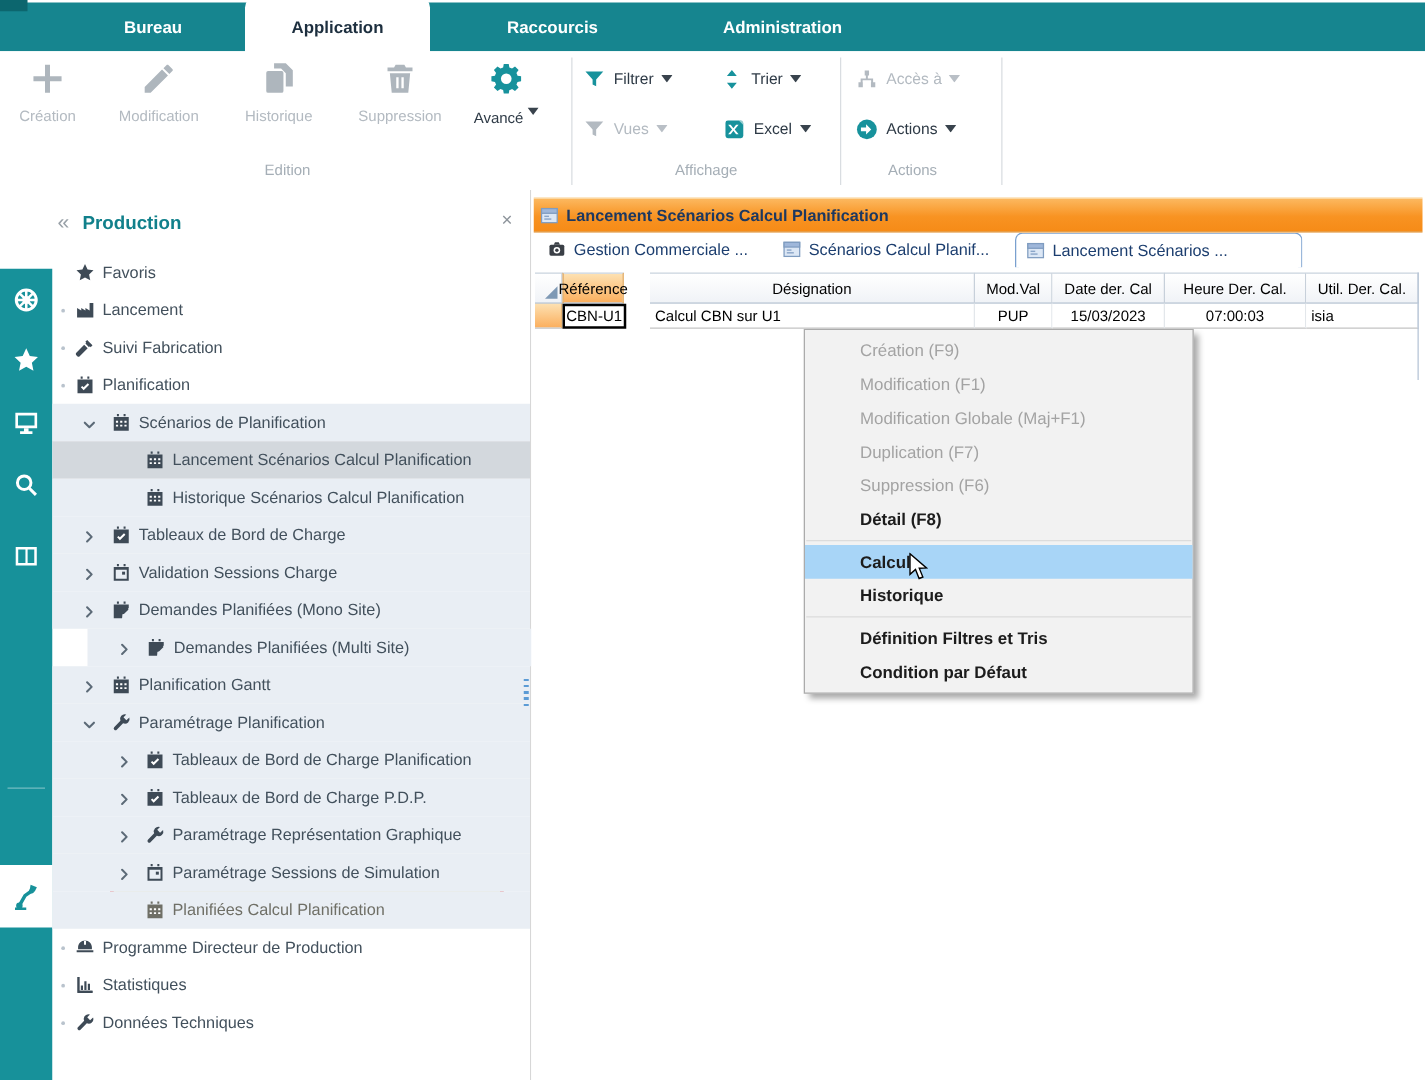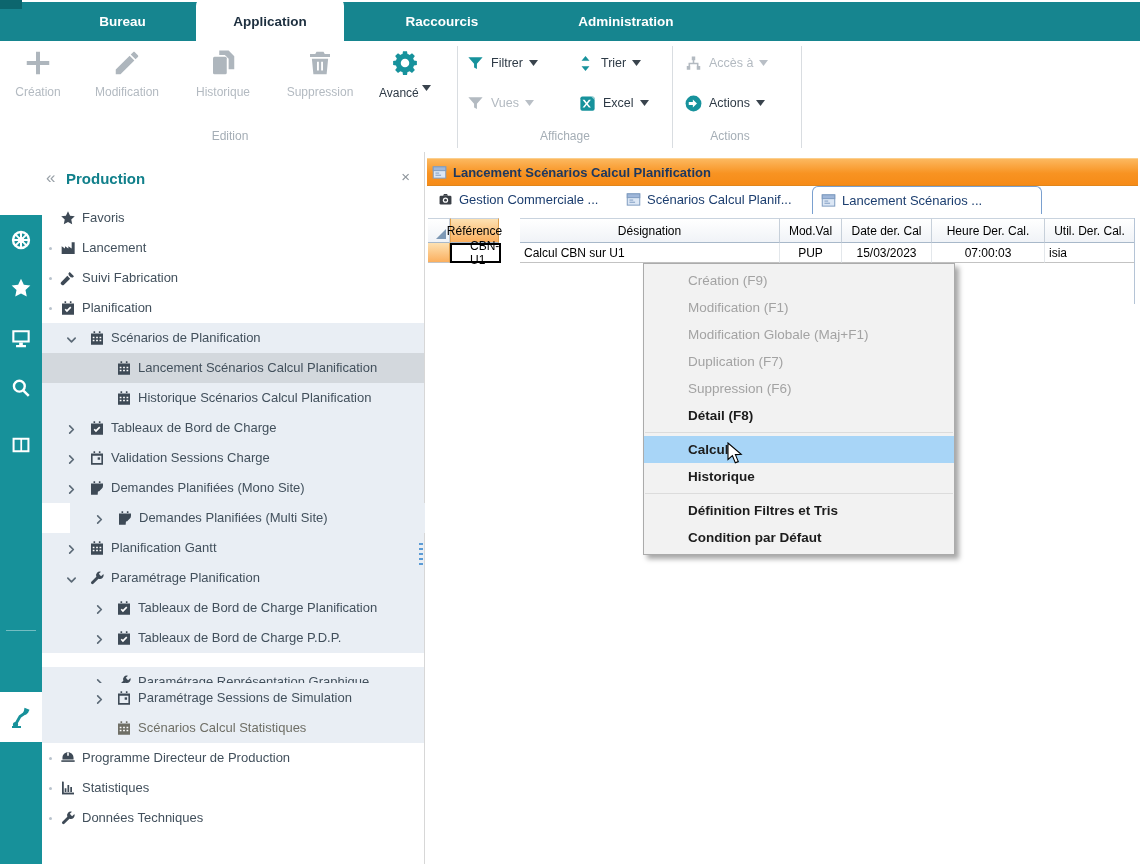--- a/index.html
+++ b/index.html
@@ -342,21 +342,21 @@
       <div class="tree-row zone" style="top: 471px;">
         <span class="chev" style="left:52px;top:10px"><svg width="11" height="11" viewBox="0 0 12 12" fill="currentColor" style="color:#5c6a77;">
             <path d="M4 2l4 4-4 4" fill="none" stroke="currentColor" stroke-width="1.8" stroke-linecap="round" stroke-linejoin="round"></path>
           </svg></span>
         <span class="t-ico" style="left:74px;top:7px"><svg width="16" height="16" viewBox="0 0 24 24" fill="currentColor" style="color:#3e4a56;">
             <path d="M6.8 1.8h2.4v2.6H6.8zm8 0h2.4v2.6h-2.4zM3 5.4h18V22H3V5.4z"></path>
             <path fill="#fff" d="M10.4 18.2l-3.4-3.4 1.7-1.7 1.7 1.7 4.9-4.9 1.7 1.7-6.6 6.6z"></path>
           </svg></span>
         <span class="lbl " style="position:absolute;left:96px;top:7px">Tableaux de Bord de Charge P.D.P.</span>
       </div>
-      <div class="tree-row zone" style="top: 515px;">
+      <div class="tree-row zone" style="top: 501px;">
         <span class="chev" style="left:52px;top:10px"><svg width="11" height="11" viewBox="0 0 12 12" fill="currentColor" style="color:#5c6a77;">
             <path d="M4 2l4 4-4 4" fill="none" stroke="currentColor" stroke-width="1.8" stroke-linecap="round" stroke-linejoin="round"></path>
           </svg></span>
         <span class="t-ico" style="left:74px;top:7px"><svg width="16" height="16" viewBox="0 0 24 24" fill="currentColor" style="color:#3e4a56;">
             <path d="M21.7 6a5.6 5.6 0 0 1-7.5 7L6.6 20.7a2.2 2.2 0 0 1-3.1-3.1L11 10a5.6 5.6 0 0 1 7-7.5l-3.3 3.3 3.4 3.4L21.7 6z"></path>
           </svg></span>
         <span class="lbl " style="position:absolute;left:96px;top:7px">Paramétrage Représentation Graphique</span>
       </div>
       <div class="tree-row zone" style="top: 531px;">
         <span class="chev" style="left:52px;top:10px"><svg width="11" height="11" viewBox="0 0 12 12" fill="currentColor" style="color:#5c6a77;">
@@ -367,21 +367,21 @@
             <path fill-rule="evenodd" d="M3 5.4h18V22H3V5.4zm2.4 3.2v11h13.2v-11H5.4z"></path>
             <rect x="13" y="11" width="3.6" height="3.6"></rect>
           </svg></span>
         <span class="lbl " style="position:absolute;left:96px;top:7px">Paramétrage Sessions de Simulation</span>
       </div>
       <div class="tree-row zone" style="top: 561px;">
         <span class="t-ico" style="left:74px;top:7px"><svg width="16" height="16" viewBox="0 0 24 24" fill="currentColor" style="color:#6f6f66;">
             <path d="M6.8 1.8h2.4v2.6H6.8zm8 0h2.4v2.6h-2.4zM3 5.4h18V22H3V5.4z"></path>
             <path fill="#fff" d="M5.6 10h2.6v2.3H5.6zm5.1 0h2.6v2.3h-2.6zm5.1 0h2.6v2.3h-2.6zM5.6 14.6h2.6v2.3H5.6zm5.1 0h2.6v2.3h-2.6zm5.1 0h2.6v2.3h-2.6z"></path>
           </svg></span>
-        <span class="lbl anno-text" style="position:absolute;left:96px;top:7px">Scénarios Calcul Statistiques</span>
+        <span class="lbl anno-text" style="position:absolute;left:96px;top:7px">Planifiées Calcul Planification</span>
       </div>
       <div class="tree-row" style="top: 591px;">
         <span class="dot" style="left:7px;top:14px"></span>
         <span class="t-ico" style="left:18px;top:7px"><svg width="16" height="16" viewBox="0 0 24 24" fill="currentColor" style="color:#3e4a56;">
             <path d="M12 3.5c-4.6 0-8.3 3.7-8.3 8.3v2.4h16.6v-2.4c0-4.6-3.7-8.3-8.3-8.3z"></path>
             <path fill="#fff" d="M10.8 3.8h2.4v5h-2.4z"></path>
             <path d="M2 15.4h20v2.4H2z"></path>
           </svg></span>
         <span class="lbl " style="position:absolute;left:40px;top:7px">Programme Directeur de Production</span>
       </div>
@@ -456,21 +456,21 @@
       <div class="gh" style="left: 3px; width: 22px;">
         <span id="corner-tri"></span>
       </div>
       <div class="gh sorted" style="left: 25px; width: 49px;">Référence</div>
       <div class="gh" style="left: 95px; width: 260px;">Désignation</div>
       <div class="gh" style="left: 355px; width: 62px;">Mod.Val</div>
       <div class="gh" style="left: 417px; width: 90px;">Date der. Cal</div>
       <div class="gh" style="left: 507px; width: 113px;">Heure Der. Cal.</div>
       <div class="gh" style="left: 620px; width: 90px;">Util. Der. Cal.</div>
       <div class="gc selector" style="left: 3px; width: 22px;"></div>
-      <div class="gc focus" style="left: 25px; width: 51px; justify-content: flex-start; padding-left: 18px;">CBN-U1</div>
+      <div class="gc focus" style="left: 25px; width: 51px; justify-content: flex-start; padding-left: 1px;">CBN-U1</div>
       <div class="gc" style="left: 95px; width: 260px; justify-content: flex-start; padding-left: 4px;">Calcul CBN sur U1</div>
       <div class="gc" style="left: 355px; width: 62px; justify-content: center;">PUP</div>
       <div class="gc" style="left: 417px; width: 90px; justify-content: center;">15/03/2023</div>
       <div class="gc" style="left: 507px; width: 113px; justify-content: center;">07:00:03</div>
       <div class="gc" style="left: 620px; width: 90px; justify-content: flex-start; padding-left: 4px;">isia</div>
     </div>
   <div id="grid-right-border"></div>
 </div>
 
 <div class="abs" id="ctxmenu">

